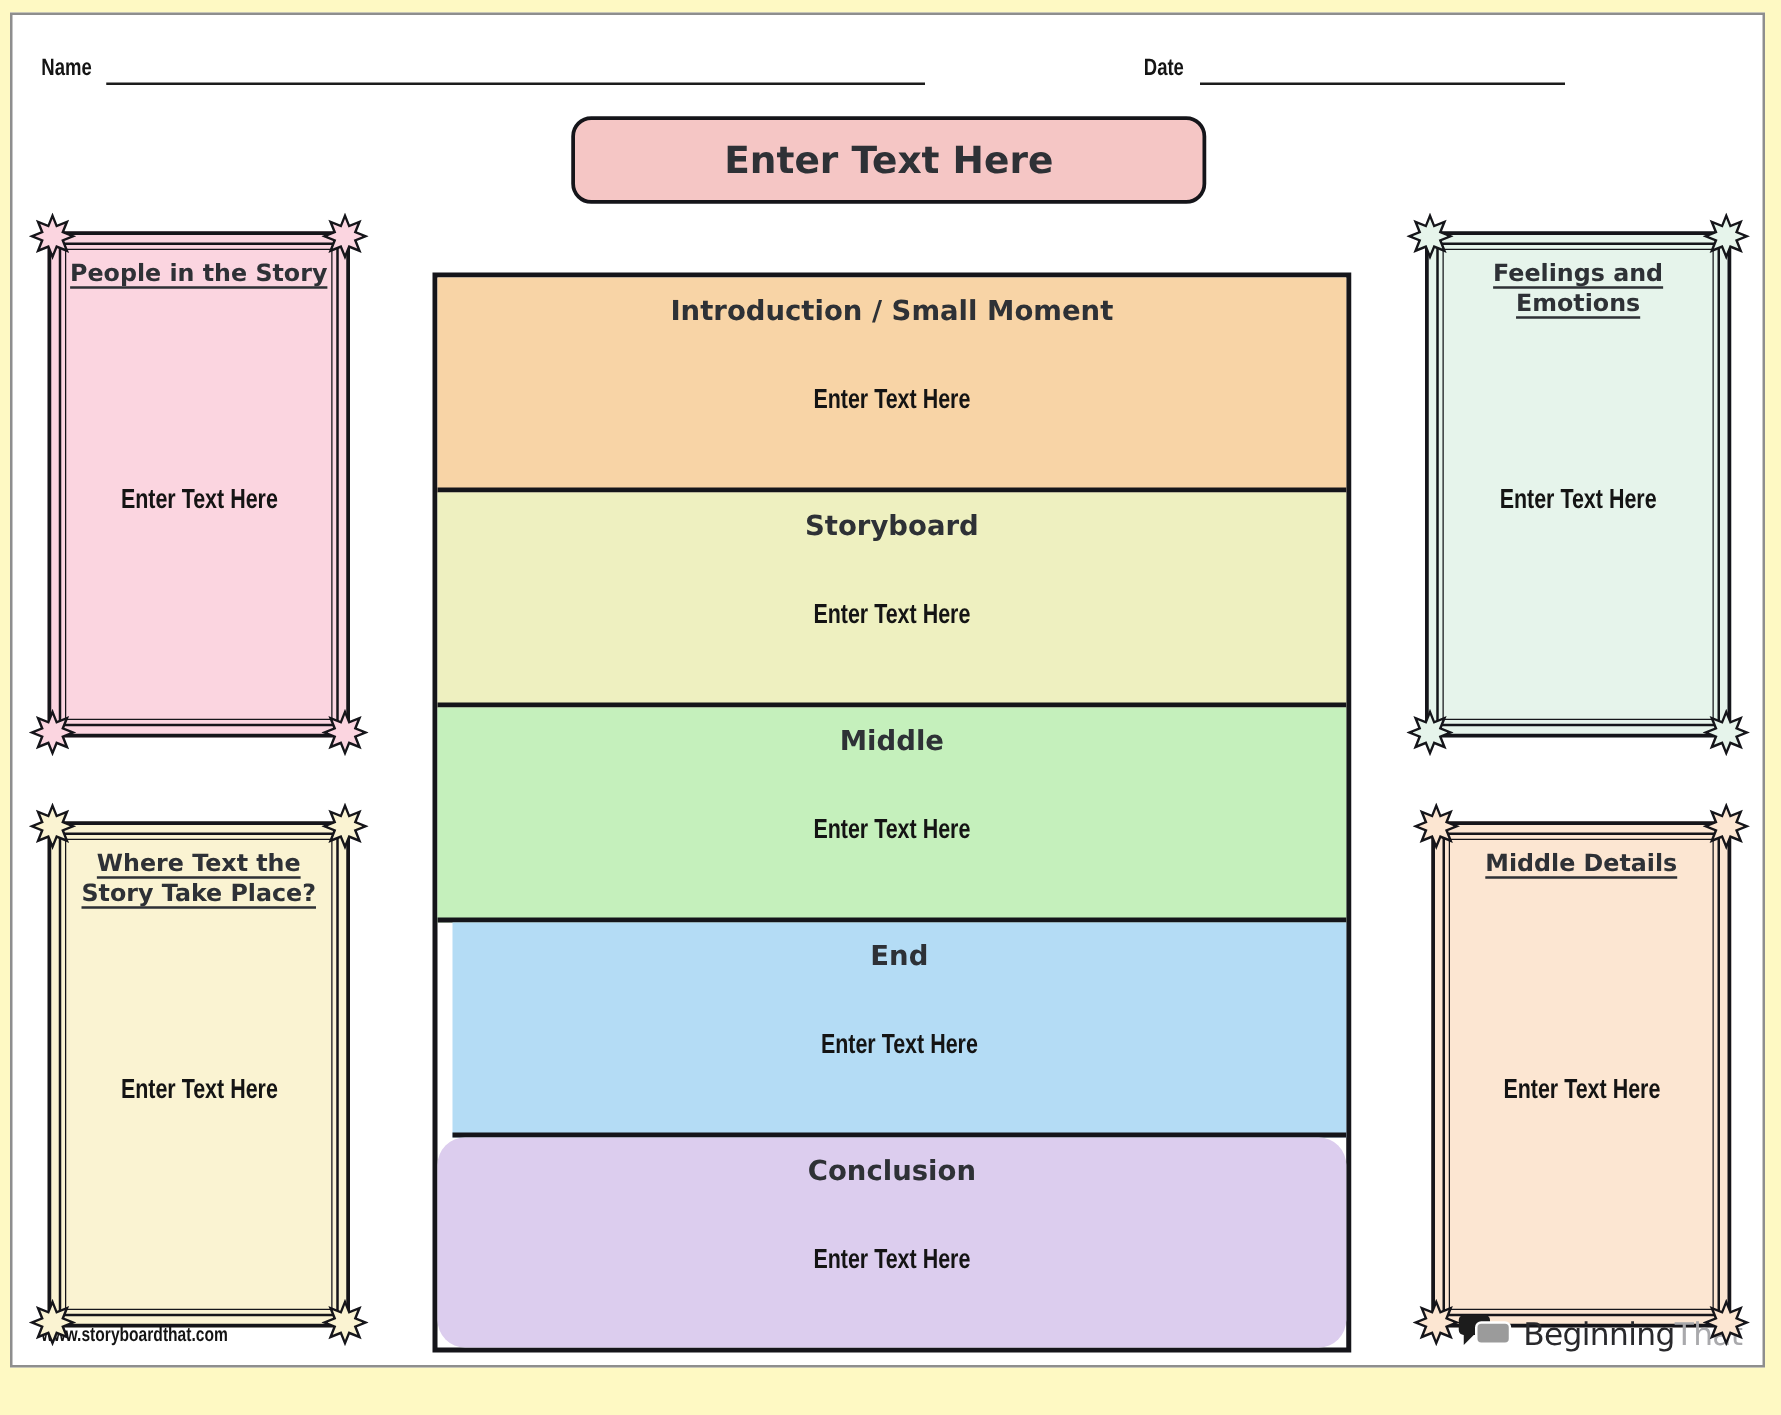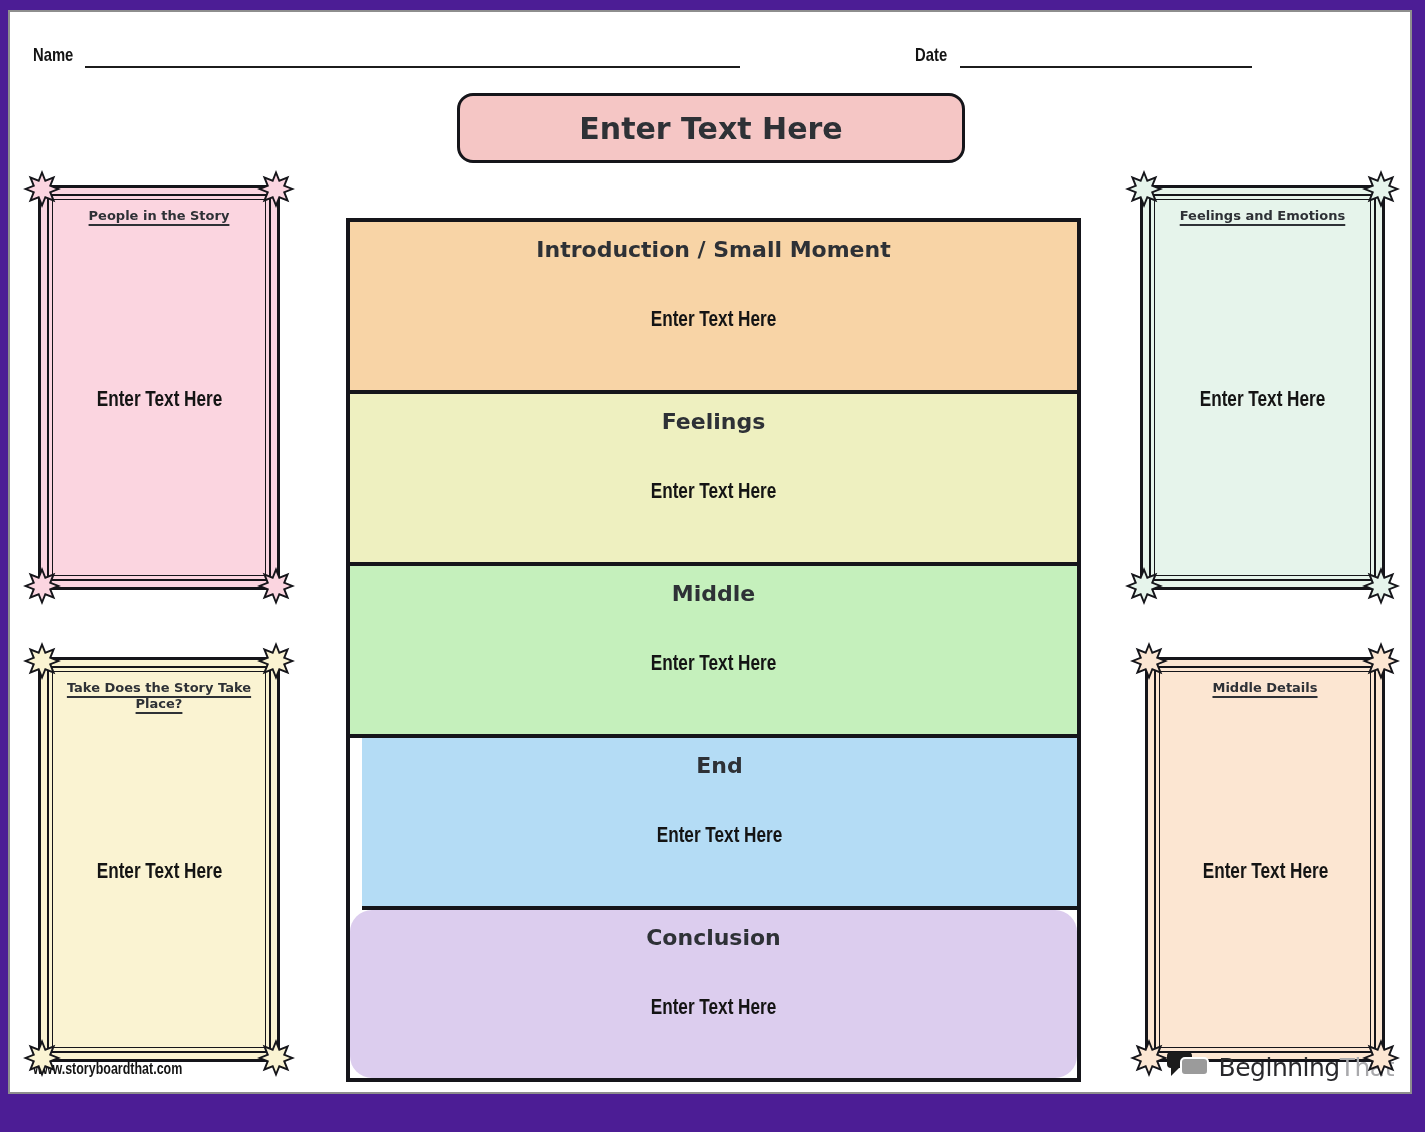--- a/index.html
+++ b/index.html
@@ -1,16 +1,16 @@
 <!DOCTYPE html>
 <html><head>
 <meta charset="utf-8">
 <style>
   html,body{margin:0;padding:0;background:#000;}
-  .canvas{position:relative;width:1425px;height:1132px;background:#4c1d95;overflow:hidden;
+  .canvas{position:relative;width:1425px;height:1132px;background:#fef9c3;overflow:hidden;
           font-family:"Liberation Sans",sans-serif;}
   .page{position:absolute;left:8px;top:10px;width:1404px;height:1084px;background:#ffffff;
         border:2px solid #8e8e8e;box-sizing:border-box;}
 
   
   .round{font-family:"DejaVu Sans",sans-serif;font-weight:bold;color:#2e3136;}
   .cond{display:inline-block;font-family:"Liberation Sans",sans-serif;font-weight:bold;
         color:#141414;transform:scaleX(.78);transform-origin:center;white-space:nowrap;}
   .cond-left{transform-origin:left;}
 
@@ -30,21 +30,21 @@
   .band:last-child{border-bottom:none;}
   .band-title{text-align:center;padding-top:15px;font-size:22px;}
   .band-body{position:absolute;top:58%;left:0;right:0;transform:translateY(-50%);
              text-align:center;font-size:22px;}
 
   
   .sidebox{position:absolute;width:242px;height:405px;box-sizing:border-box;
            border:3px solid #15151a;background:var(--fill,#fff);}
   .sidebox::before{content:"";position:absolute;inset:6px;border:2px solid #15151a;pointer-events:none;}
   .sidebox::after{content:"";position:absolute;inset:11px;border:1px solid #15151a;pointer-events:none;}
-  .sb-heading{position:relative;z-index:2;margin:20px 10px 0;text-align:center;font-size:13px;
+  .sb-heading{position:relative;z-index:2;margin:20px 10px 0;text-align:center;font-size:19px;
               line-height:1.25;text-decoration:underline;text-decoration-thickness:2px;
               text-underline-offset:4px;}
   .sb-body{position:absolute;top:53%;left:0;right:0;transform:translateY(-50%);
            text-align:center;font-size:22px;z-index:2;}
   .corner{position:absolute;width:38px;height:38px;background:#15151a;z-index:3;
           clip-path:polygon(50% 0%,60% 25%,85% 15%,75% 40%,100% 50%,75% 60%,85% 85%,
                             60% 75%,50% 100%,40% 75%,15% 85%,25% 60%,0% 50%,25% 40%,15% 15%,40% 25%);}
   .corner>span{position:absolute;inset:5px;background:var(--fill,#fff);
           clip-path:polygon(50% 0%,60% 25%,85% 15%,75% 40%,100% 50%,75% 60%,85% 85%,
                             60% 75%,50% 100%,40% 75%,15% 85%,25% 60%,0% 50%,25% 40%,15% 15%,40% 25%);}
@@ -72,21 +72,21 @@
     <div class="title-box round" style="background-color: rgb(245, 198, 197);">
       <span>Enter Text Here</span>
     </div>
 
     <div class="stack">
       <div class="band" style="background-color: rgb(248, 212, 166);">
         <div class="band-title round">Introduction / Small Moment</div>
         <div class="band-body"><span class="cond">Enter Text Here</span></div>
       </div>
       <div class="band" style="background-color: rgb(238, 240, 192);">
-        <div class="band-title round">Feelings</div>
+        <div class="band-title round">Storyboard</div>
         <div class="band-body"><span class="cond">Enter Text Here</span></div>
       </div>
       <div class="band" style="background-color: rgb(197, 240, 188);">
         <div class="band-title round">Middle</div>
         <div class="band-body"><span class="cond">Enter Text Here</span></div>
       </div>
       <div class="band" style="background-color: rgb(180, 220, 245); margin-left: 12px;">
         <div class="band-title round">End</div>
         <div class="band-body"><span class="cond">Enter Text Here</span></div>
       </div>
@@ -119,21 +119,21 @@
         </span>
       <span class="corner tr">
           <span></span>
         </span>
       <span class="corner bl">
           <span></span>
         </span>
       <span class="corner br">
           <span></span>
         </span>
-      <div class="sb-heading round">Take Does the Story Take Place?</div>
+      <div class="sb-heading round">Where Text the Story Take Place?</div>
       <div class="sb-body"><span class="cond">Enter Text Here</span></div>
     </div>
 
     <div class="sidebox" style="left: 1130px; top: 173px; width: 245px; --fill: #E6F4EB;">
       <span class="corner tl">
           <span></span>
         </span>
       <span class="corner tr">
           <span></span>
         </span>

